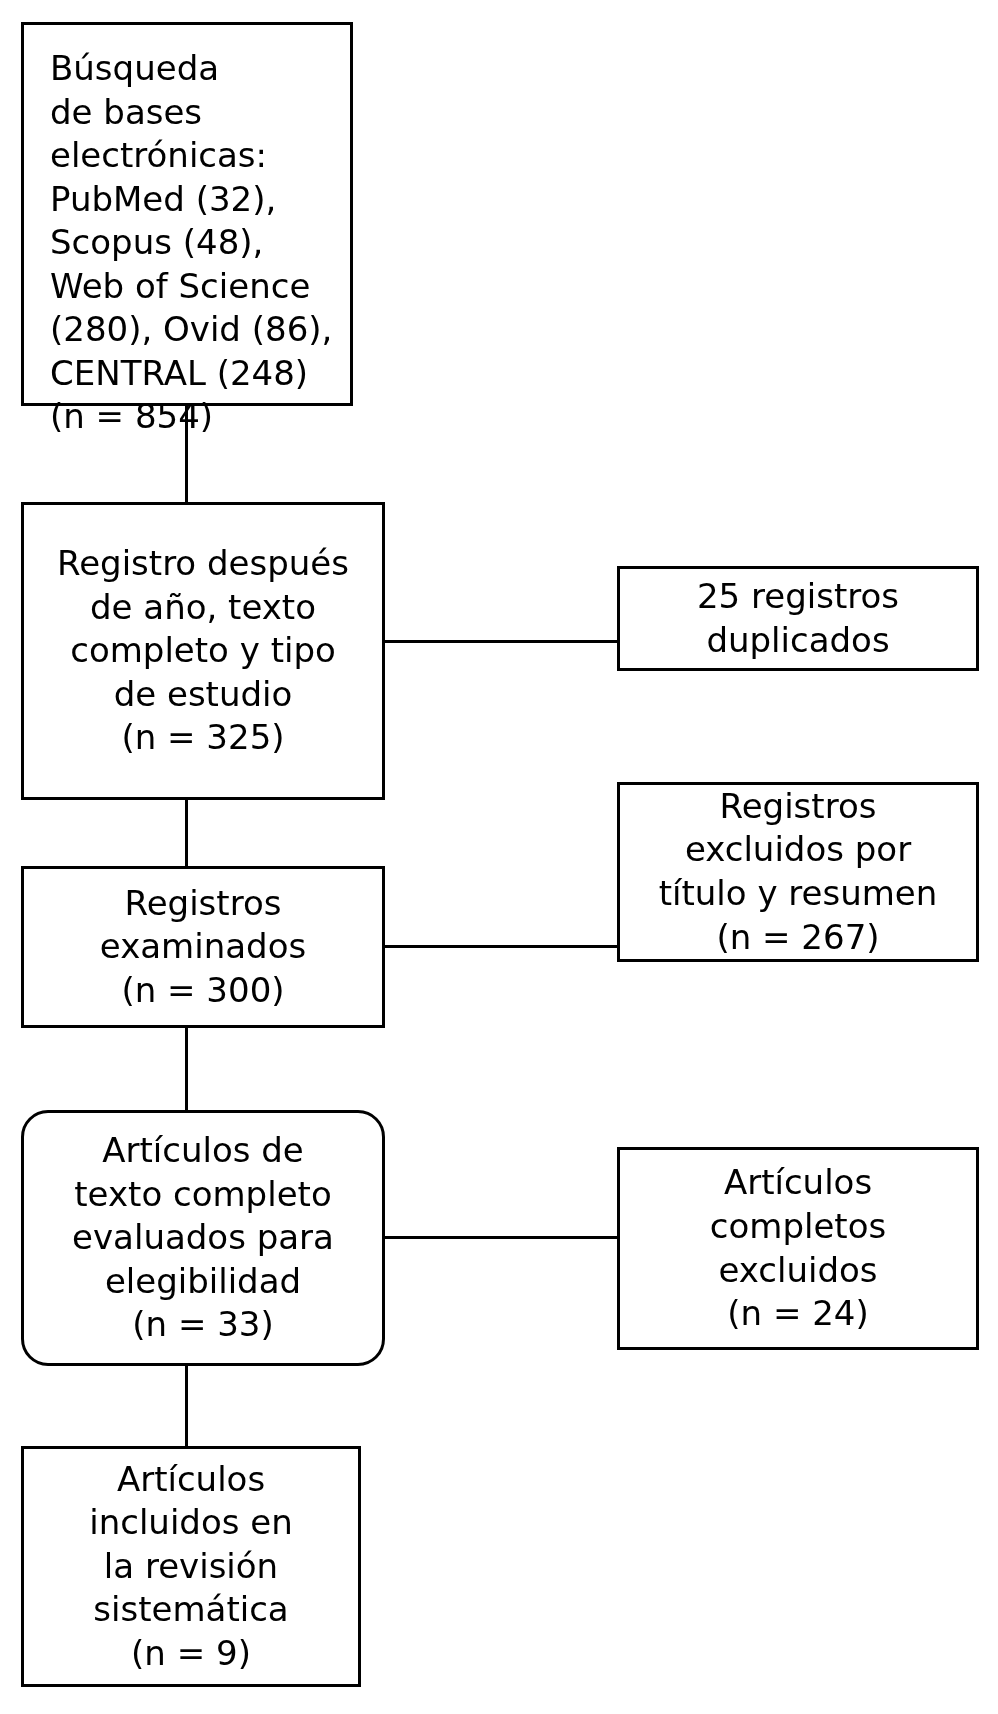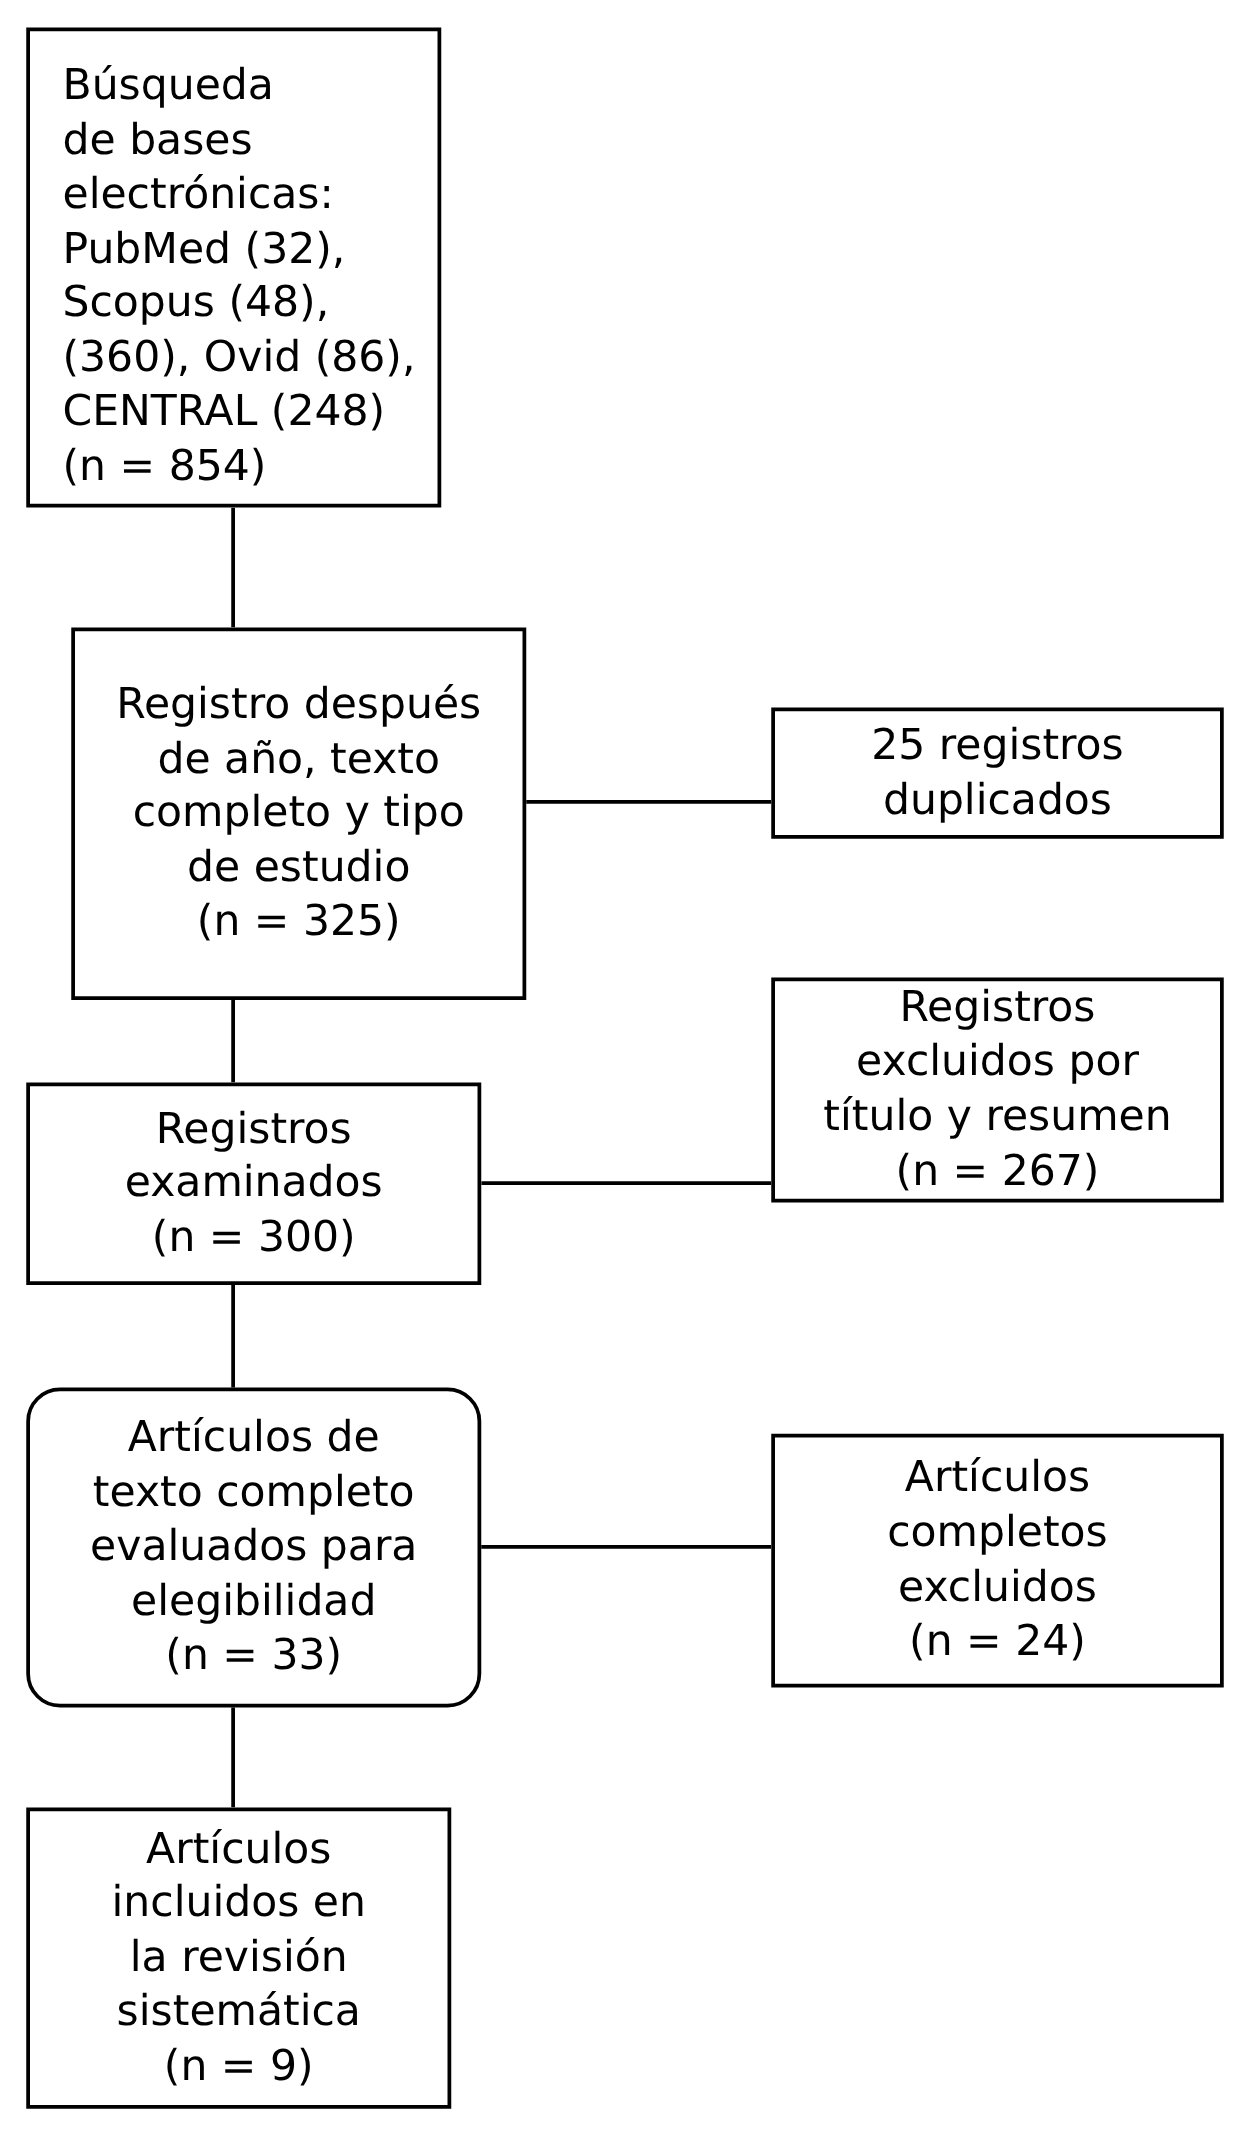--- a/index.html
+++ b/index.html
@@ -42,21 +42,21 @@
   .node.align-left {
     align-items: flex-start;
     text-align: left;
     justify-content: flex-start;
     padding-left: 26px;
     padding-top: 22px;
   }
 
   
   #node-identification { left: 21px;  top: 22px;   width: 332px; height: 384px; }
-  #node-screening-filter { left: 21px; top: 502px; width: 364px; height: 298px; margin-left: 36px; }
+  #node-screening-filter { left: 21px; top: 502px; width: 364px; height: 298px; }
   #node-records-screened { left: 21px; top: 866px; width: 364px; height: 162px; }
   #node-fulltext-assessed { left: 21px; top: 1110px; width: 364px; height: 256px; border-radius: 27px; }
   #node-included { left: 21px; top: 1446px; width: 340px; height: 241px; }
 
   
   #node-duplicates { left: 617px; top: 566px;  width: 362px; height: 105px; }
   #node-excluded-title { left: 617px; top: 782px; width: 362px; height: 180px; }
   #node-excluded-fulltext { left: 617px; top: 1147px; width: 362px; height: 203px; }
 
   
@@ -91,21 +91,22 @@
   <div class="conn h" id="conn-h1"></div>
   <div class="conn h" id="conn-h2"></div>
   <div class="conn h" id="conn-h3"></div>
 
   <div class="node align-left" id="node-identification">
     <span class="line">Búsqueda</span>
     <span class="line">de bases</span>
     <span class="line">electrónicas:</span>
     <span class="line">PubMed (32),</span>
     <span class="line">Scopus (48),</span>
-    <span class="line">(360), Ovid (86),</span>
+    <span class="line">Web of Science</span>
+    <span class="line">(280), Ovid (86),</span>
     <span class="line">CENTRAL (248)</span>
     <span class="line">(n = 854)</span>
   </div>
 
   <div class="node" id="node-screening-filter">
     <span class="line">Registro después</span>
     <span class="line">de año, texto</span>
     <span class="line">completo y tipo</span>
     <span class="line">de estudio</span>
     <span class="line">(n = 325)</span>

